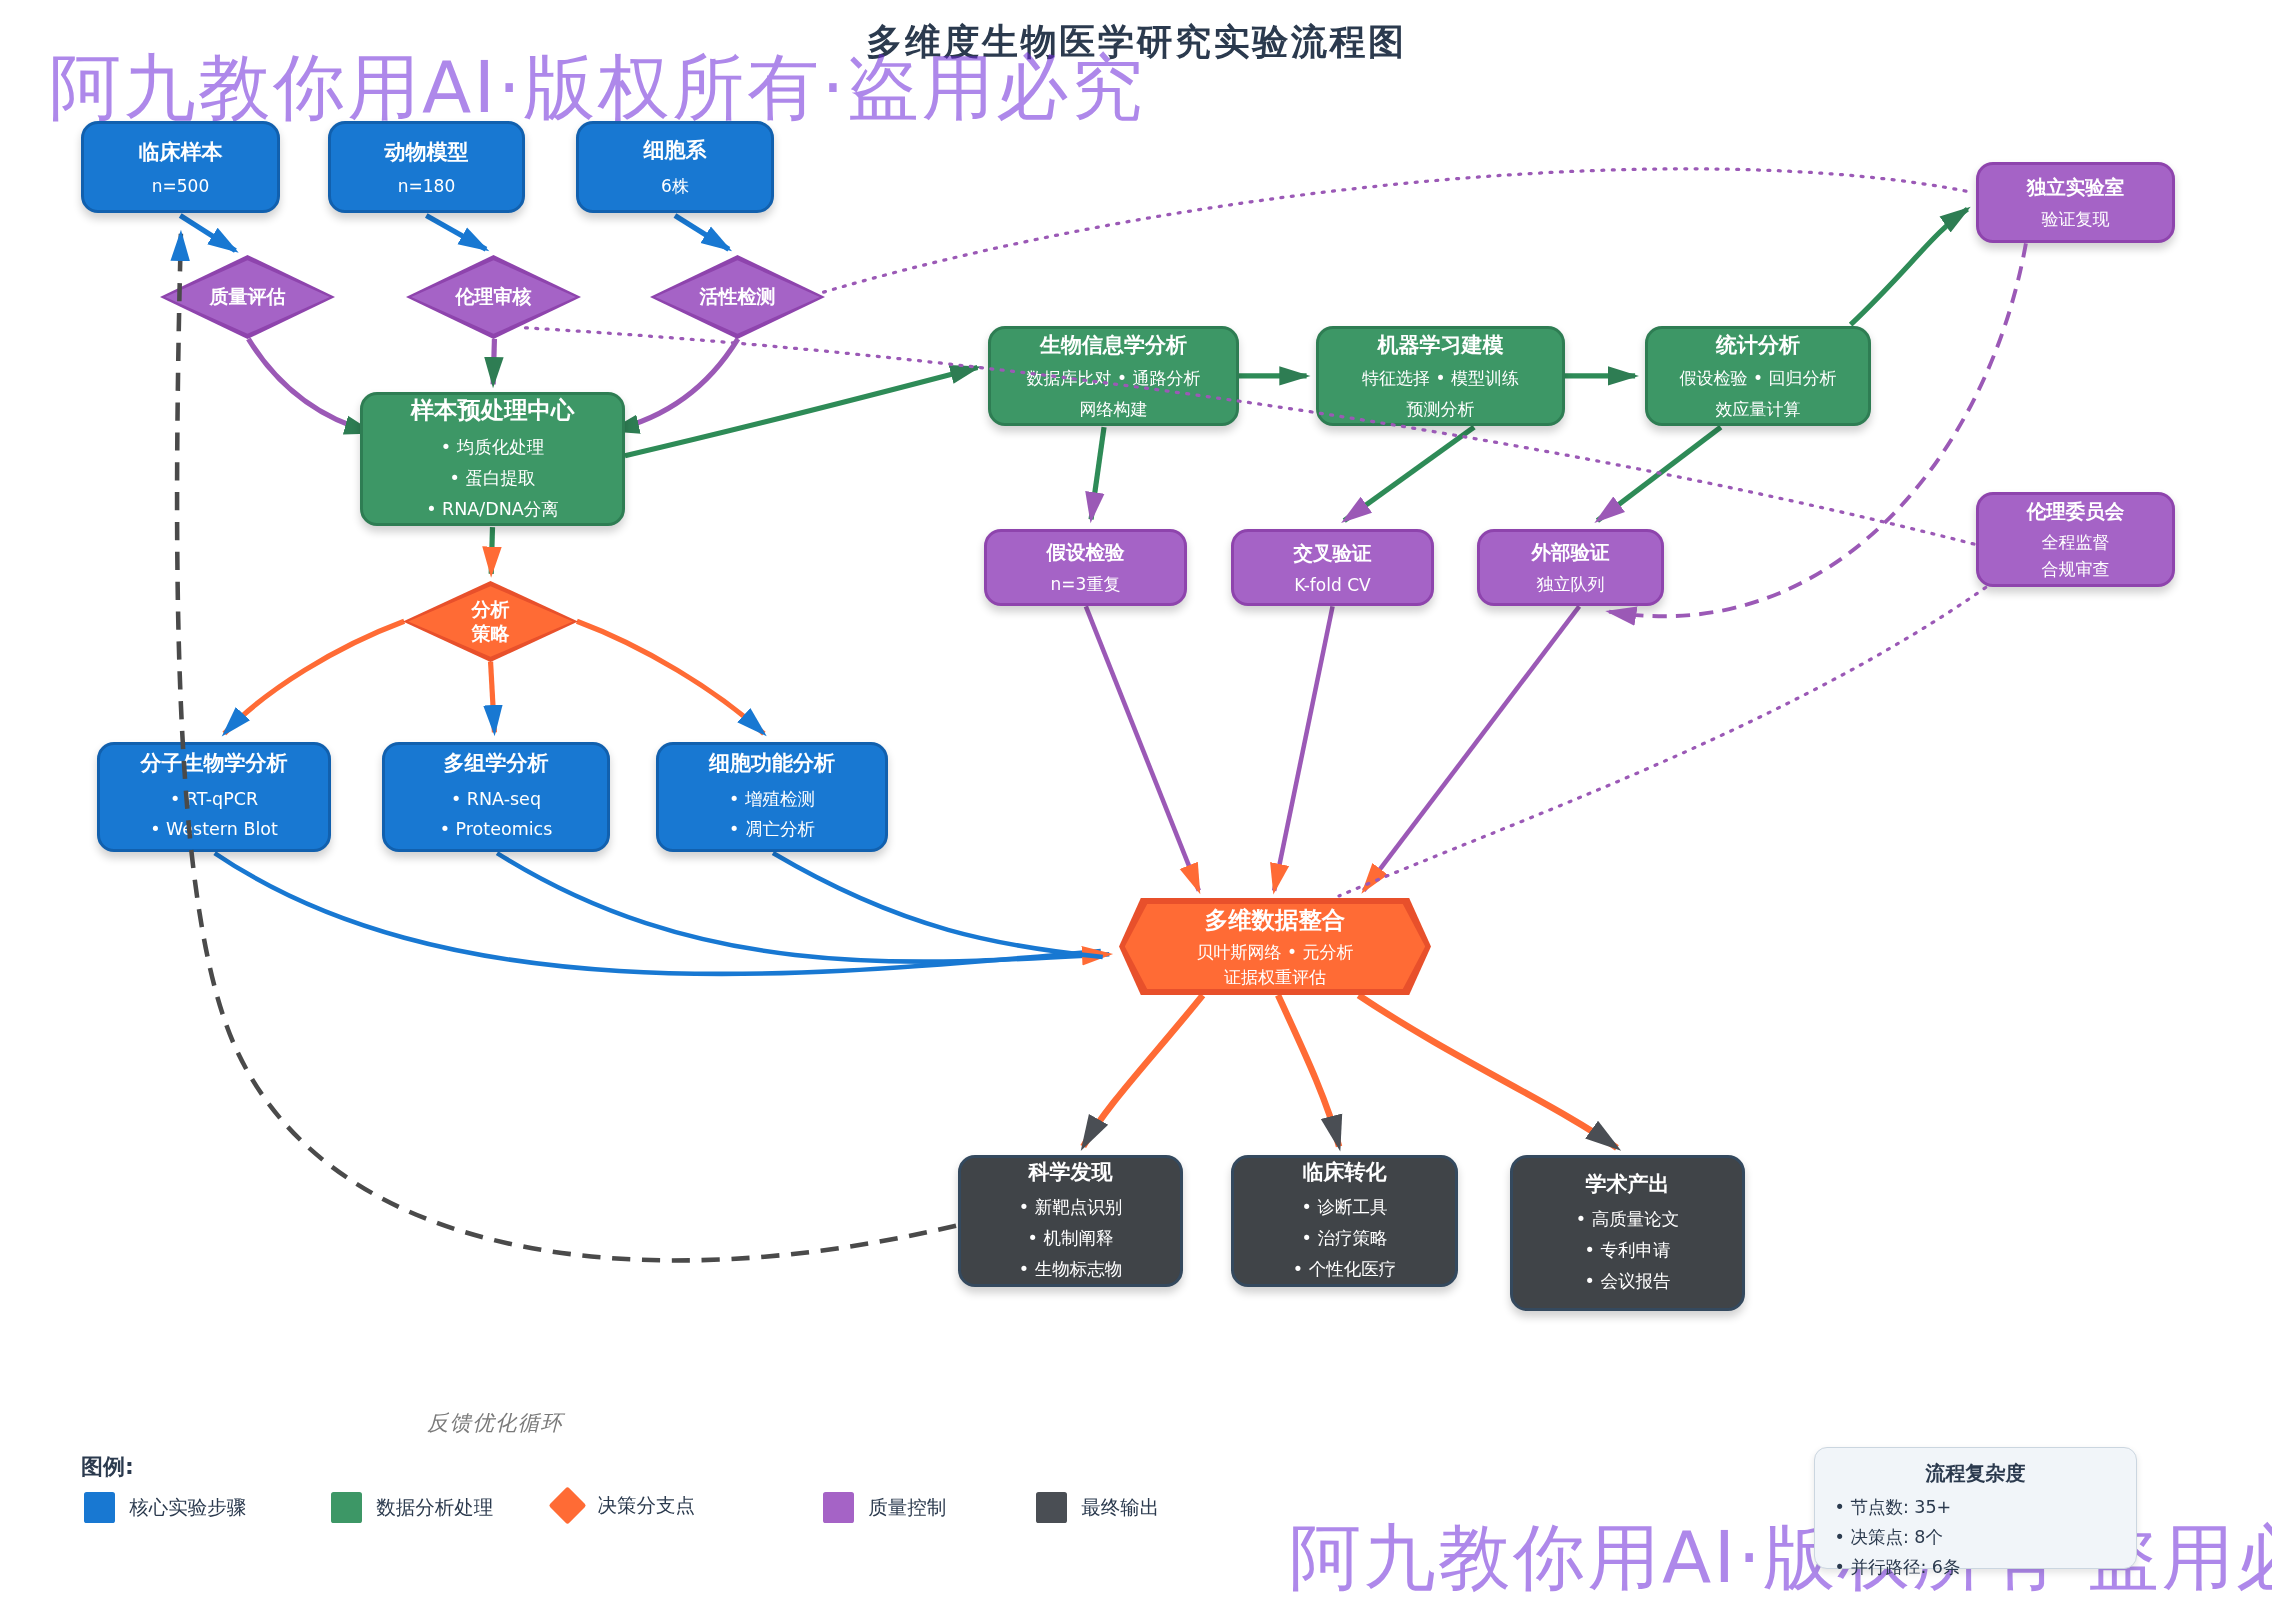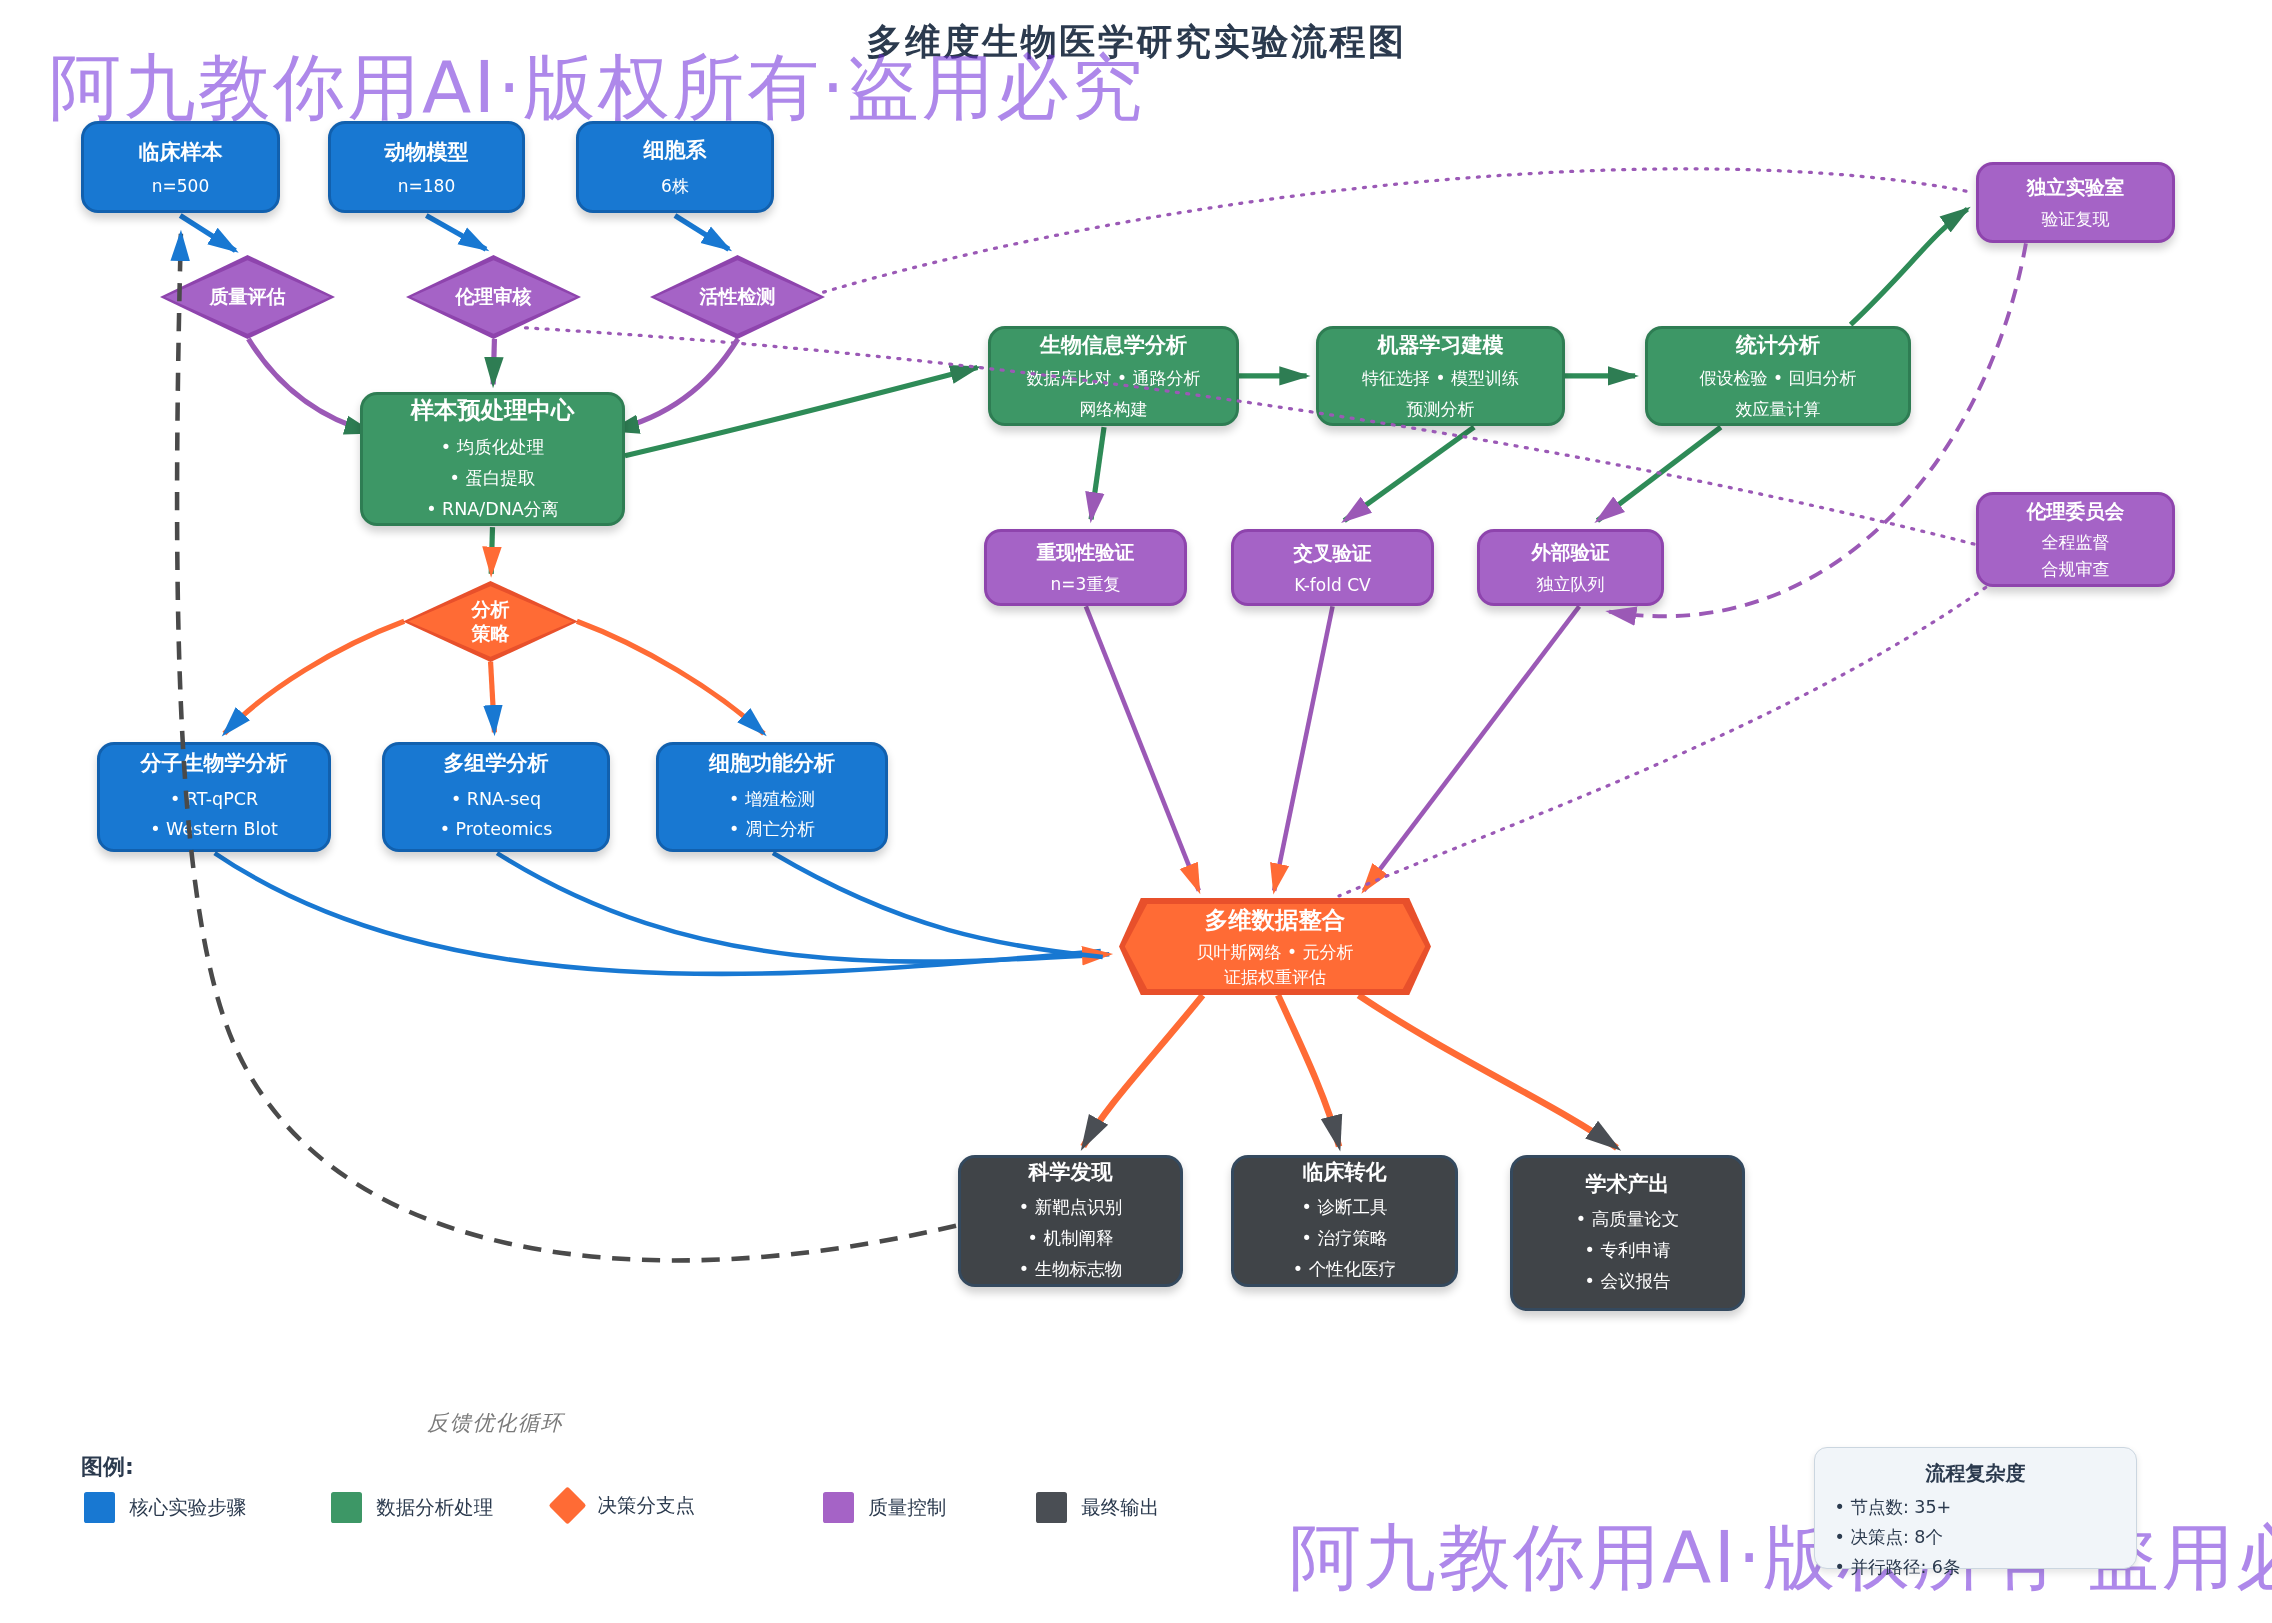--- a/index.html
+++ b/index.html
@@ -196,28 +196,28 @@
   <div class="box green" style="left:988px;top:326px;width:251px;height:100px;">
     <div class="t1">生物信息学分析</div>
     <div class="sub2">数据库比对 • 通路分析</div>
     <div class="sub2">网络构建</div>
   </div>
   <div class="box green" style="left:1316px;top:326px;width:249px;height:100px;">
     <div class="t1">机器学习建模</div>
     <div class="sub2">特征选择 • 模型训练</div>
     <div class="sub2">预测分析</div>
   </div>
-  <div class="box green" style="left:1645px;top:326px;width:266px;height:100px;">
+  <div class="box green" style="left:1645px;top:326px;width:226px;height:100px;">
     <div class="t1">统计分析</div>
     <div class="sub2">假设检验 • 回归分析</div>
     <div class="sub2">效应量计算</div>
   </div>
 
   <div class="box purple" style="left:984px;top:529px;width:203px;height:77px;">
-    <div class="t1" style="font-size:19.5px;">重现性验证</div>
+    <div class="t1" style="font-size:19.5px;">假设检验</div>
     <div class="sub2">n=3重复</div>
   </div>
   <div class="box purple" style="left:1231px;top:529px;width:203px;height:77px;">
     <div class="t1" style="font-size:19.5px;">交叉验证</div>
     <div class="sub2">K-fold CV</div>
   </div>
   <div class="box purple" style="left:1477px;top:529px;width:187px;height:77px;">
     <div class="t1" style="font-size:19.5px;">外部验证</div>
     <div class="sub2">独立队列</div>
   </div>

